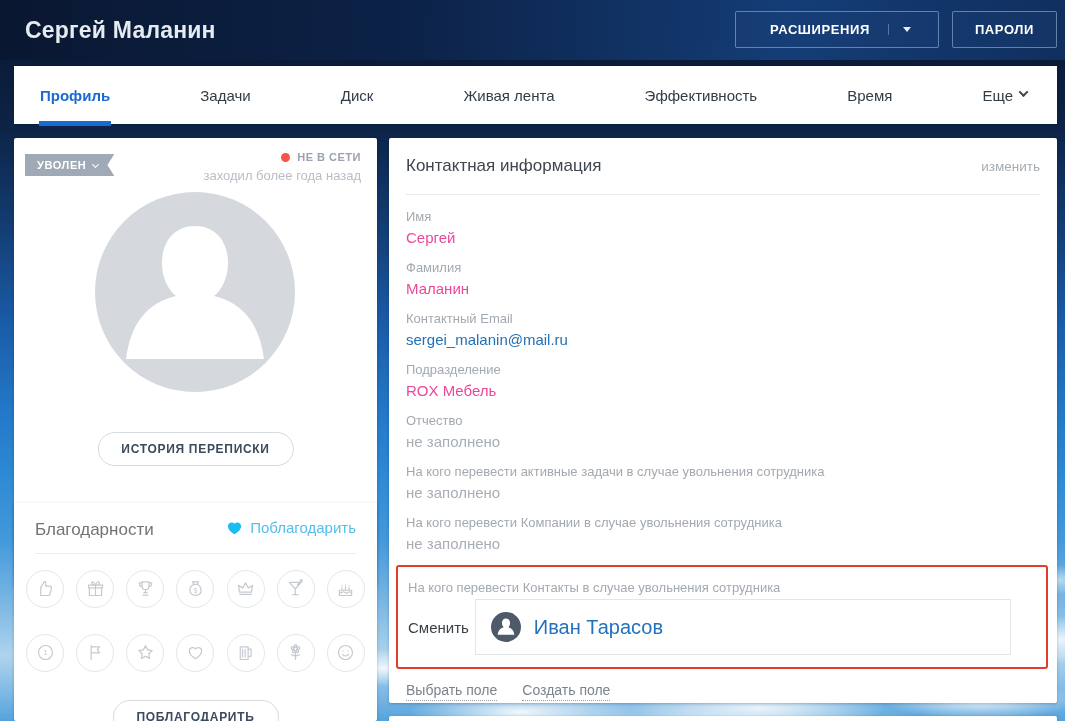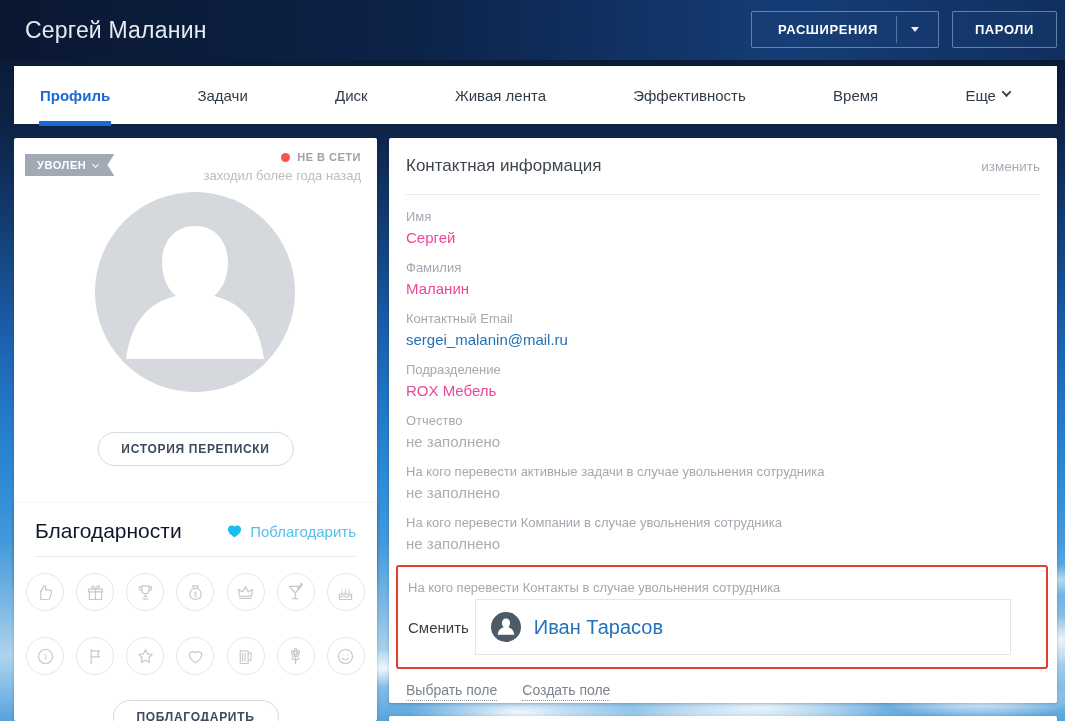--- a/index.html
+++ b/index.html
@@ -27,43 +27,43 @@
       radial-gradient(90px 34px at 1060px 640px, rgba(255,255,255,.8), transparent 70%),
       radial-gradient(70px 22px at 1058px 580px, rgba(255,255,255,.55), transparent 70%),
       radial-gradient(300px 46px at 700px 721px, rgba(255,255,255,.55), transparent 75%);
   }
   
   .topbar {
     position:absolute; left:0; top:0; width:1065px; height:60px; z-index:3;
     background:linear-gradient(92deg,#0a1731 0%,#0c2247 38%,#143d77 74%,#102f5e 100%);
     display:flex; align-items:center;
   }
-  .page-title { color:#e6ebf1; font-size:23px; font-weight:400; margin-left:25px; letter-spacing:.2px; }
+  .page-title { color:#e6ebf1; font-size:23px; font-weight:700; margin-left:25px; letter-spacing:.2px; }
   .topbar-actions { position:absolute; right:8px; top:11px; display:flex; align-items:stretch; gap:13px; height:37px; }
   .hbtn {
     display:flex; align-items:center; height:37px;
     border:1px solid rgba(160,190,230,.55); border-radius:2px;
     background:rgba(30,65,120,.30);
     color:#fff; font-size:13px; font-weight:bold; letter-spacing:.6px;
     padding:16px 22px; cursor:pointer; white-space:nowrap;
   }
-  .hbtn--split { padding:4px; }
+  .hbtn--split { padding:12px; }
   .hbtn--split .split-main { padding:0 18px 0 22px; }
   .hbtn--split .split-caret {
     display:flex; align-items:center; justify-content:center; width:38px; align-self:stretch;
     border-left:1px solid rgba(160,190,230,.45);
   }
   .caret-down { width:0; height:0; border-left:4px solid transparent; border-right:4px solid transparent; border-top:5px solid #e8eef6; }
   .hbtn--filled { background:#1d4a8c; }
   
   .tabbar {
     position:absolute; left:14px; top:66px; width:1043px; height:58px; z-index:3;
     background:#fff; box-shadow:0 1px 2px rgba(5,20,50,.25);
     display:flex; align-items:center; justify-content:space-between;
-    padding:0 47px 0 26px;
+    padding:0 30px 0 26px;
     gap:12px;
   }
   .tab { position:relative; font-size:15px; color:#323c47; cursor:pointer; white-space:nowrap; display:flex; align-items:center; gap:7px; height:58px; }
   .tab--active { color:#1a6ad4; font-weight:bold; }
   .tab--active::after {
     content:""; position:absolute; left:-1px; right:-1px; bottom:-2px; height:5px; background:#1a6ad4;
   }
   .chev {
     width:7px; height:7px; border-right:2px solid #3a4650; border-bottom:2px solid #3a4650;
     transform:rotate(45deg) translate(-1px,-1px); margin-top:-3px;
@@ -92,21 +92,21 @@
   .pill-btn {
     position:absolute; left:50%; transform:translateX(-50%);
     border:1px solid #d5dade; border-radius:17px; background:#fff;
     font-size:12px; font-weight:bold; letter-spacing:.7px; color:#3b4a5c;
     padding:9px 23px; white-space:nowrap; cursor:pointer;
   }
   .history-btn { top:294px; }
   
   .thanks-card { left:14px; top:503px; width:363px; height:218px; overflow:hidden; }
   .thanks-head { display:flex; align-items:baseline; justify-content:space-between; padding:16px 21px 0 21px; }
-  .thanks-title { font-size:21px; color:#0f172a; }
+  .thanks-title { font-size:17px; color:#737373; }
   .thank-link { display:flex; align-items:center; gap:8px; cursor:pointer; }
   .thank-link-text { font-size:15px; color:#54bfea; }
   .heart-ico { width:15px; height:14px; }
   .thanks-divider { border-bottom:1px solid #ebedef; margin:13px 21px 0 21px; }
   .badge-grid { padding:16px 12px 0 12px; }
   .badge-row { display:flex; justify-content:space-between; margin-bottom:26px; }
   .badge-circle {
     width:38px; height:38px; border:1px solid #e3e7ea; border-radius:50%;
     display:flex; align-items:center; justify-content:center; background:#fff;
   }

